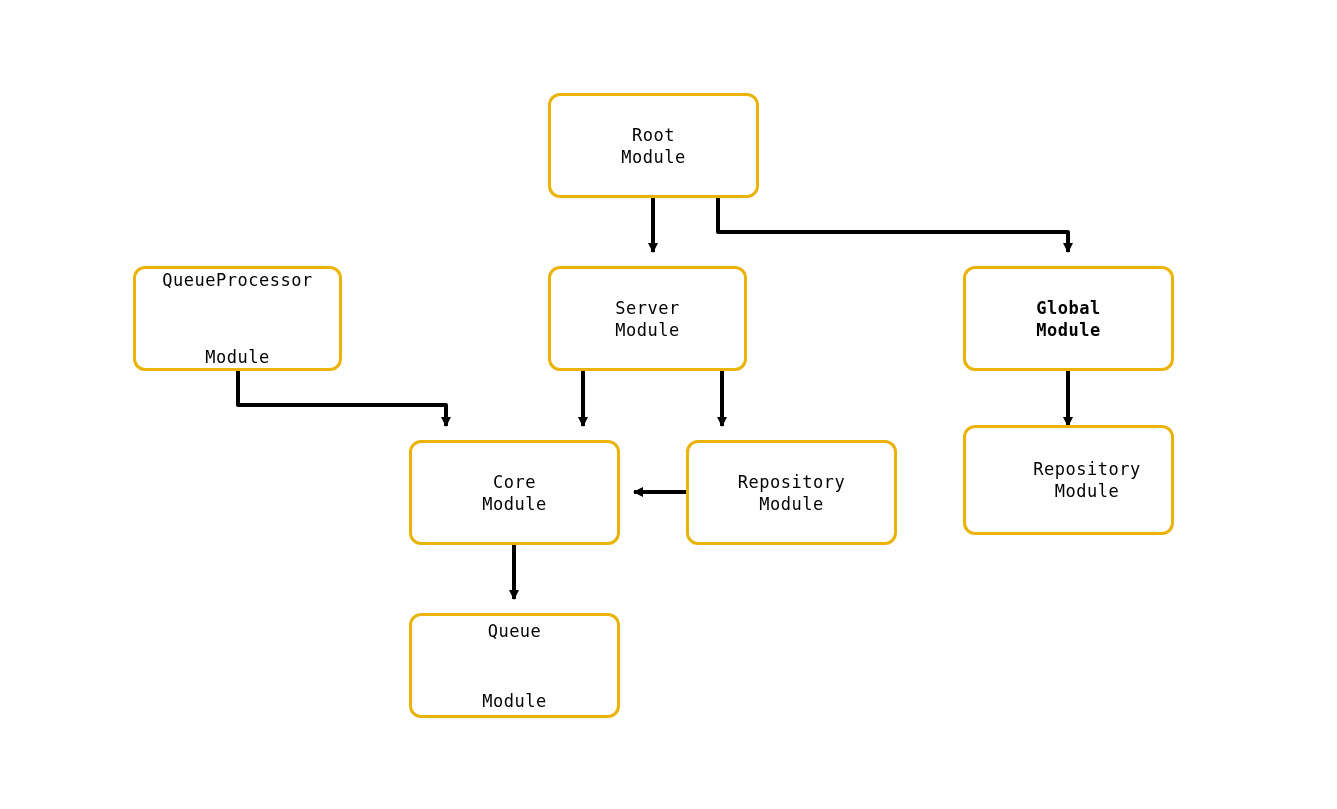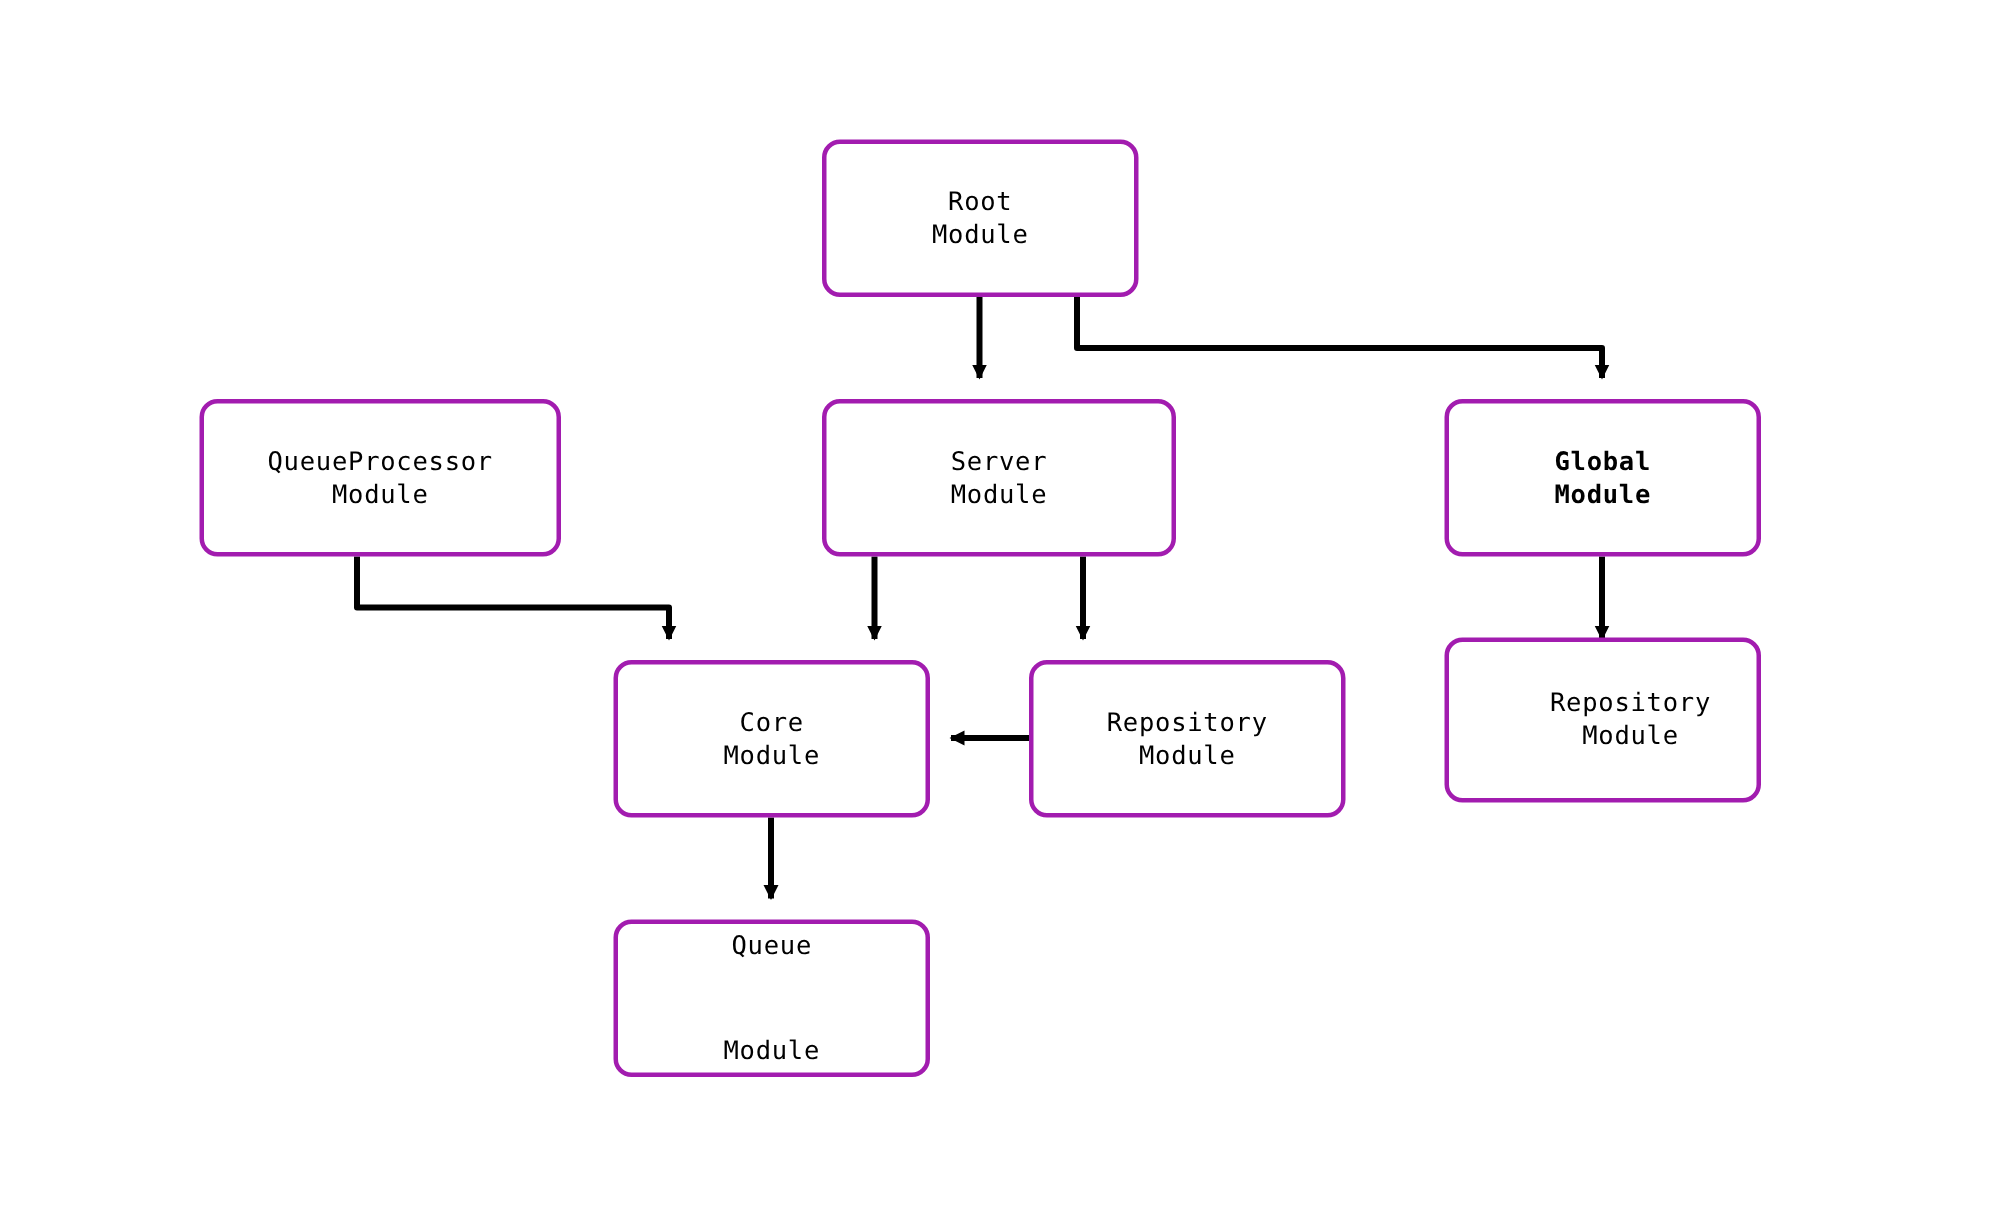--- a/index.html
+++ b/index.html
@@ -19,21 +19,21 @@
     position: absolute;
     left: 0;
     top: 0;
     width: 1337px;
     height: 809px;
     pointer-events: none;
   }
   .node {
     position: absolute;
     box-sizing: border-box;
-    border: 3px solid #a21caf;
+    border: 3px solid #eab308;
     border-radius: 12px;
     background: #ffffff;
     display: flex;
     flex-direction: column;
     align-items: center;
     justify-content: center;
     text-align: center;
     color: #000000;
     font-size: 17px;
     line-height: 22px;
@@ -71,26 +71,26 @@
     <path d="M1068,371 L1068,426" fill="none" stroke="#000000" stroke-width="4" marker-end="url(#arrow)"></path>
 
     <path d="M514,545 L514,599" fill="none" stroke="#000000" stroke-width="4" marker-end="url(#arrow)"></path>
   </svg>
 
   <div class="node" style="left:548px; top:93px; width:211px; height:105px;">
     <span class="line1">Root</span>
     <span class="line2">Module</span>
   </div>
 
-  <div class="node" style="left:133px; top:266px; width:241px; height:105px;">
+  <div class="node" style="left:133px; top:266px; width:209px; height:105px;justify-content:space-between;">
     <span class="line1">QueueProcessor</span>
     <span class="line2">Module</span>
   </div>
 
-  <div class="node" style="left:548px; top:266px; width:236px; height:105px;">
+  <div class="node" style="left:548px; top:266px; width:199px; height:105px;">
     <span class="line1">Server</span>
     <span class="line2">Module</span>
   </div>
 
   <div class="node" style="left:963px; top:266px; width:211px; height:105px;font-weight:bold;">
     <span class="line1">Global</span>
     <span class="line2">Module</span>
   </div>
 
   <div class="node" style="left:409px; top:440px; width:211px; height:105px;">

